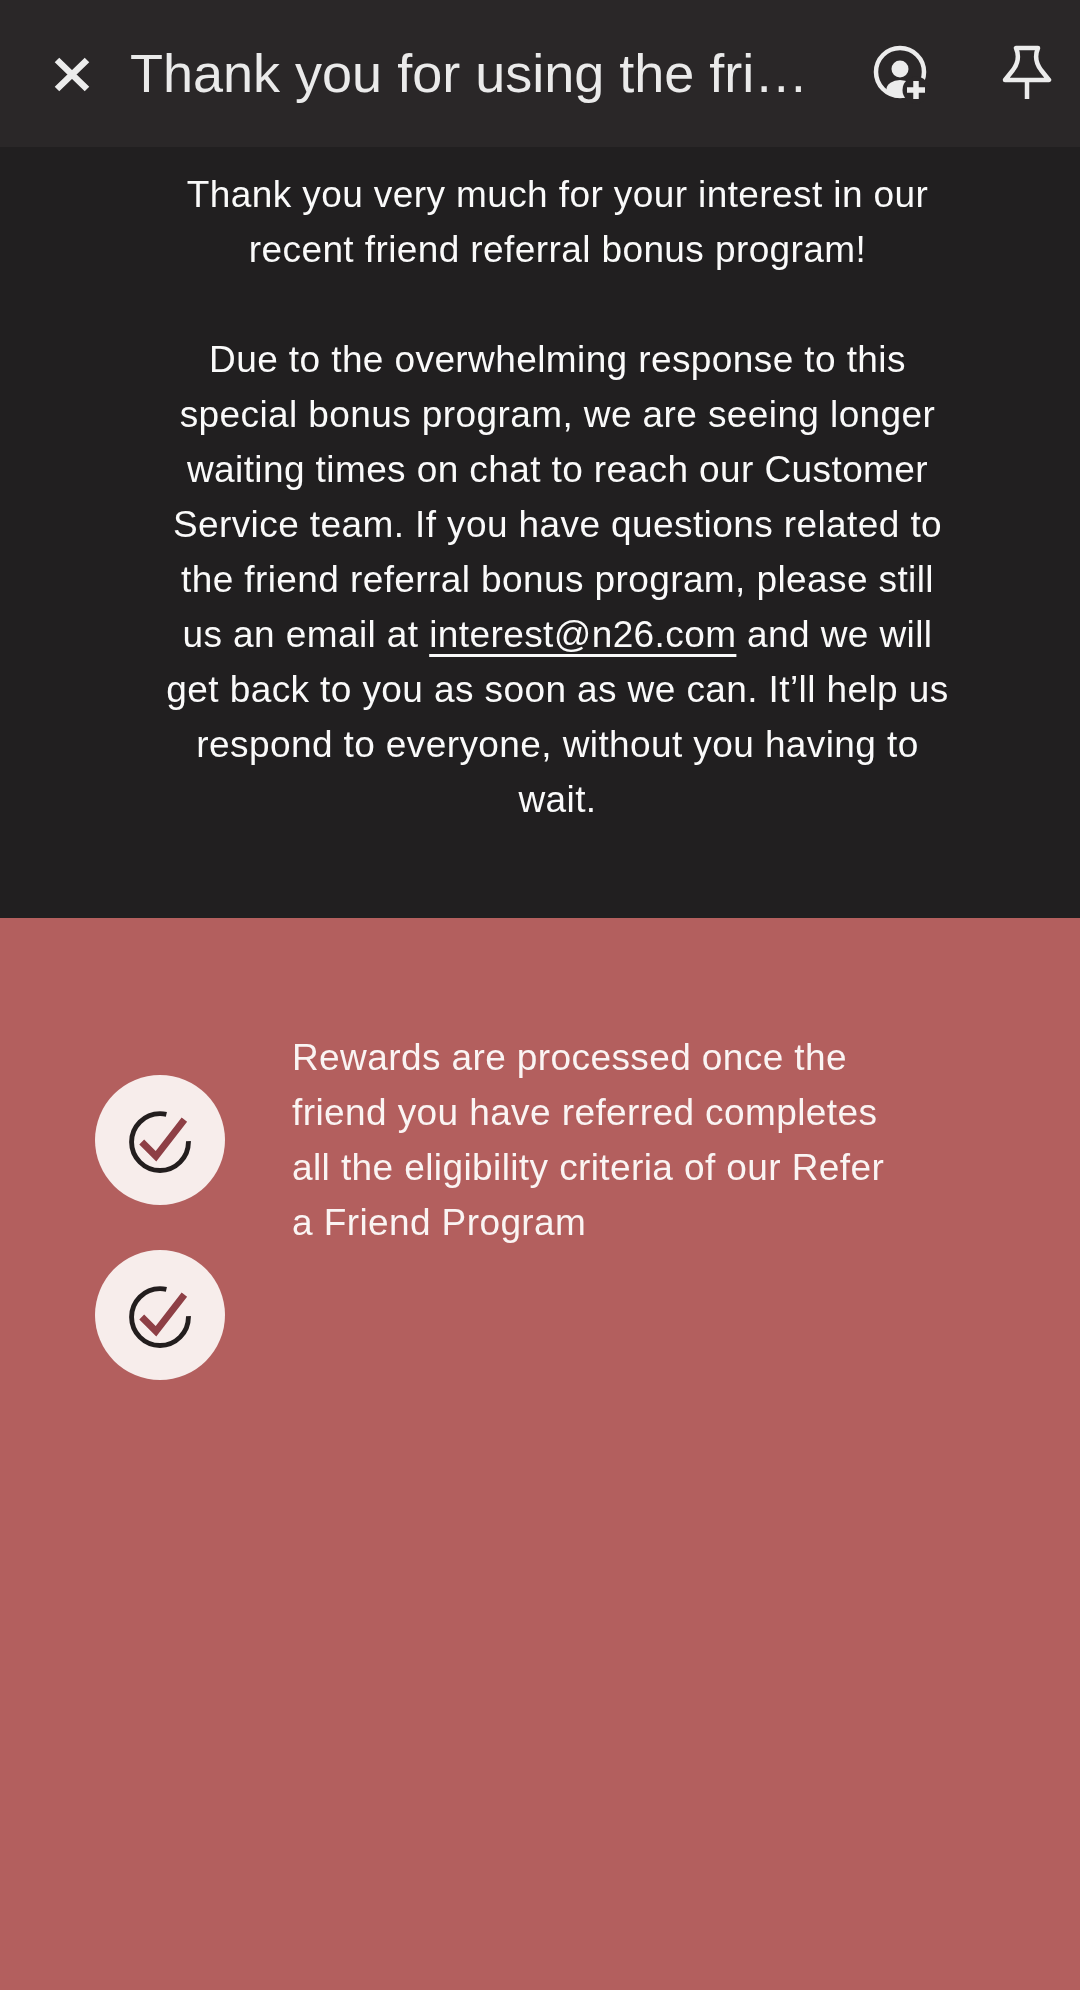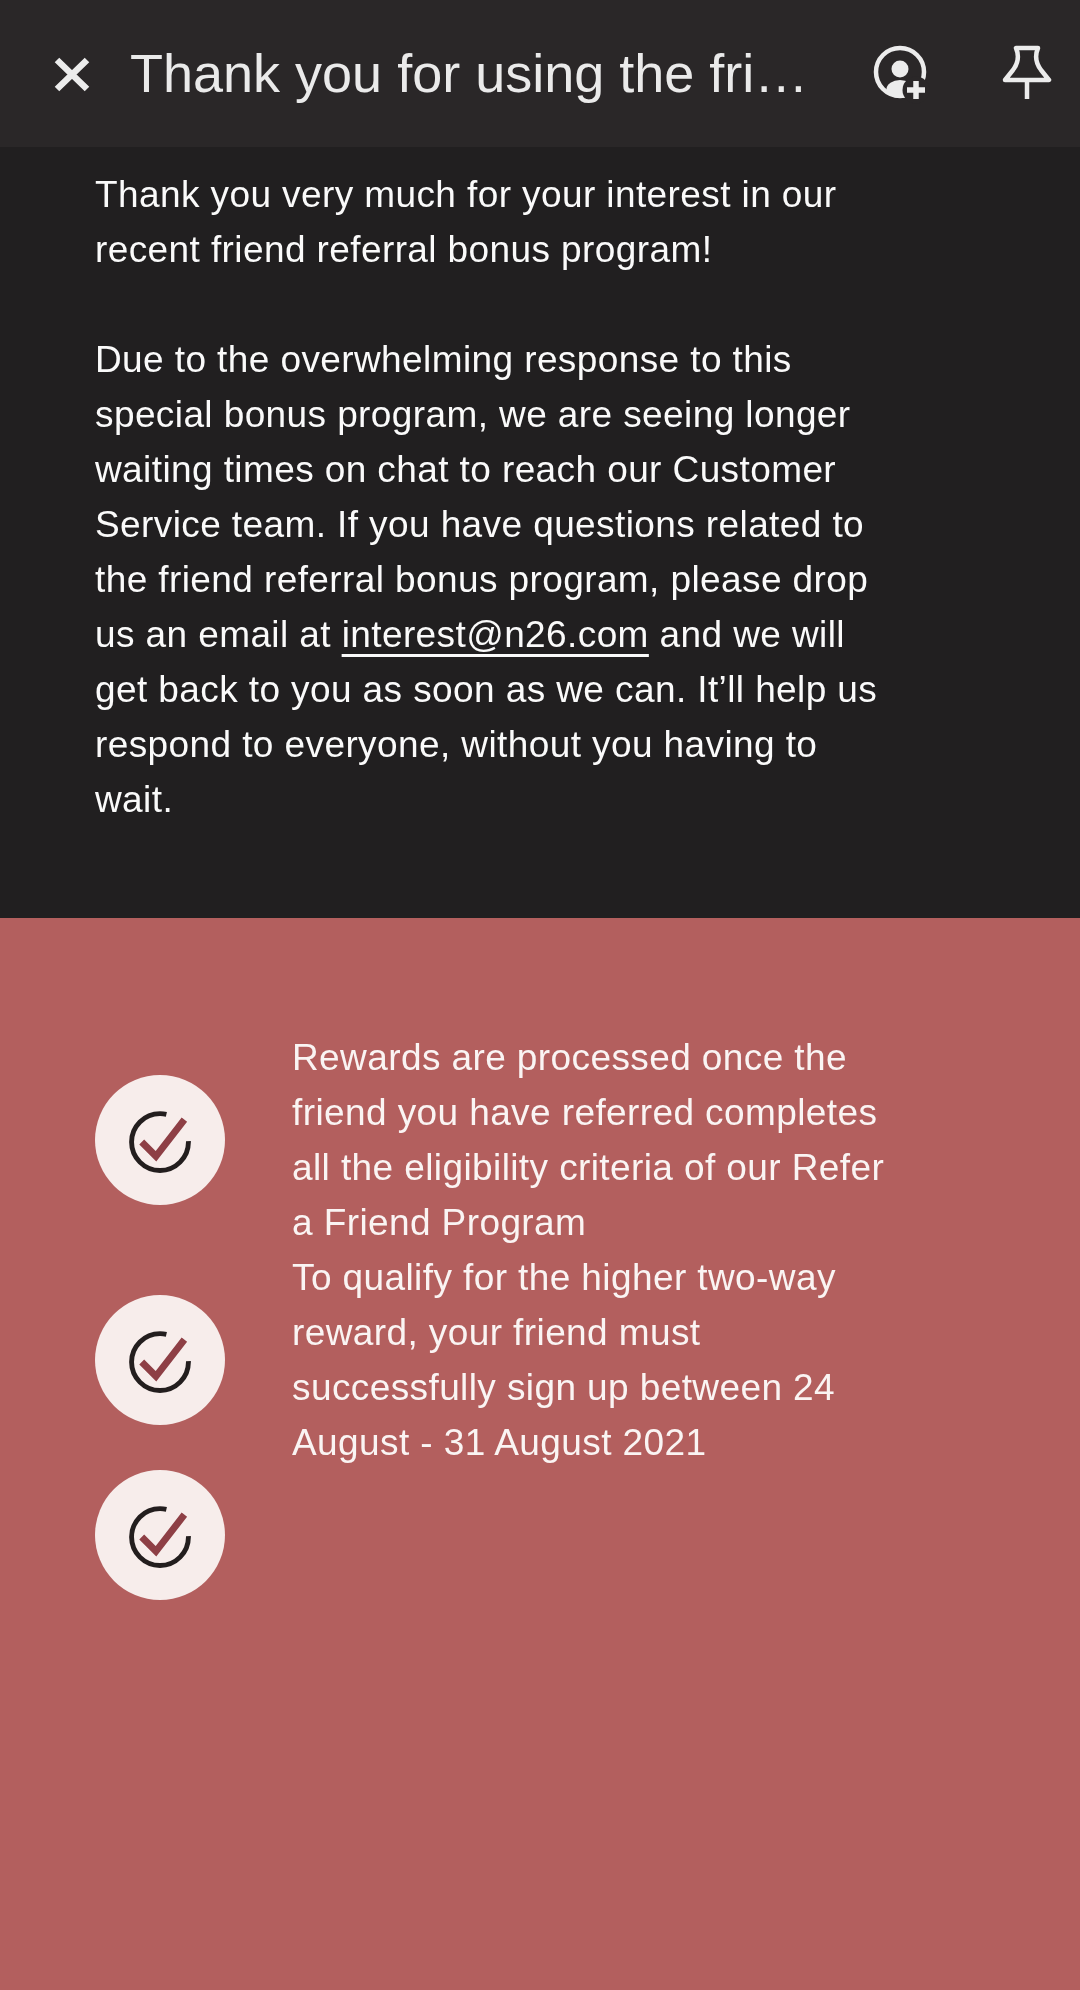--- a/index.html
+++ b/index.html
@@ -51,20 +51,21 @@
     background:var(--message-bg,#211f20);
     padding:20px 60px 0 95px;
     color:var(--text-light,#fafafa);
     font-size:37px;
     line-height:55px;
     letter-spacing:0.4px;
   }
   .message p{
     white-space:pre-line;
     margin:0 0 55px 0;
+    text-align:center;
   }
   .email-link{
     color:inherit;
     text-decoration:underline;
     text-underline-offset:7px;
     text-decoration-thickness:2.5px;
   }
   
   .highlights{
     height:1064px;
@@ -123,21 +124,21 @@
     </button>
   </header>
 
   <section class="message">
     <p>Thank you very much for your interest in our
 recent friend referral bonus program!</p>
     <p><span>Due to the overwhelming response to this
 special bonus program, we are seeing longer
 waiting times on chat to reach our Customer
 Service team. If you have questions related to
-the friend referral bonus program, please drop
+the friend referral bonus program, please still
 us an email at </span><a href="#" class="email-link">interest@n26.com</a><span> and we will
 get back to you as soon as we can. It’ll help us
 respond to everyone, without you having to
 wait.</span></p>
   </section>
 
   <section class="highlights">
 
     <div class="hl-item">
       <span class="disc">
@@ -145,32 +146,20 @@
           <circle cx="32" cy="33" r="14" pathLength="100" stroke-dasharray="79 21" stroke="var(--arc-color)" stroke-width="2.4" fill="none"></circle>
           <path d="M23 33 L30 40 L44 22" stroke="var(--check-color)" stroke-width="3.4" fill="none"></path>
         </svg>
       </span>
       <div class="hl-text">Rewards are processed once the
 friend you have referred completes
 all the eligibility criteria of our Refer
 a Friend Program</div>
     </div>
 
-    <div class="hl-item">
-      <span class="disc">
-        <svg width="130" height="130" viewBox="0 0 64 64">
-          <circle cx="32" cy="33" r="14" pathLength="100" stroke-dasharray="79 21" stroke="var(--arc-color)" stroke-width="2.4" fill="none"></circle>
-          <path d="M23 33 L30 40 L44 22" stroke="var(--check-color)" stroke-width="3.4" fill="none"></path>
-        </svg>
-      </span>
-      <div class="hl-text">To qualify for the higher two-way
-reward, your friend must
-successfully sign up between 24
-August - 31 August 2021</div>
-    </div>
 
     <div class="hl-item">
       <span class="disc">
         <svg width="130" height="130" viewBox="0 0 64 64">
           <circle cx="32" cy="33" r="14" pathLength="100" stroke-dasharray="79 21" stroke="var(--arc-color)" stroke-width="2.4" fill="none"></circle>
           <path d="M23 33 L30 40 L44 22" stroke="var(--check-color)" stroke-width="3.4" fill="none"></path>
         </svg>
       </span>
     </div>
 

